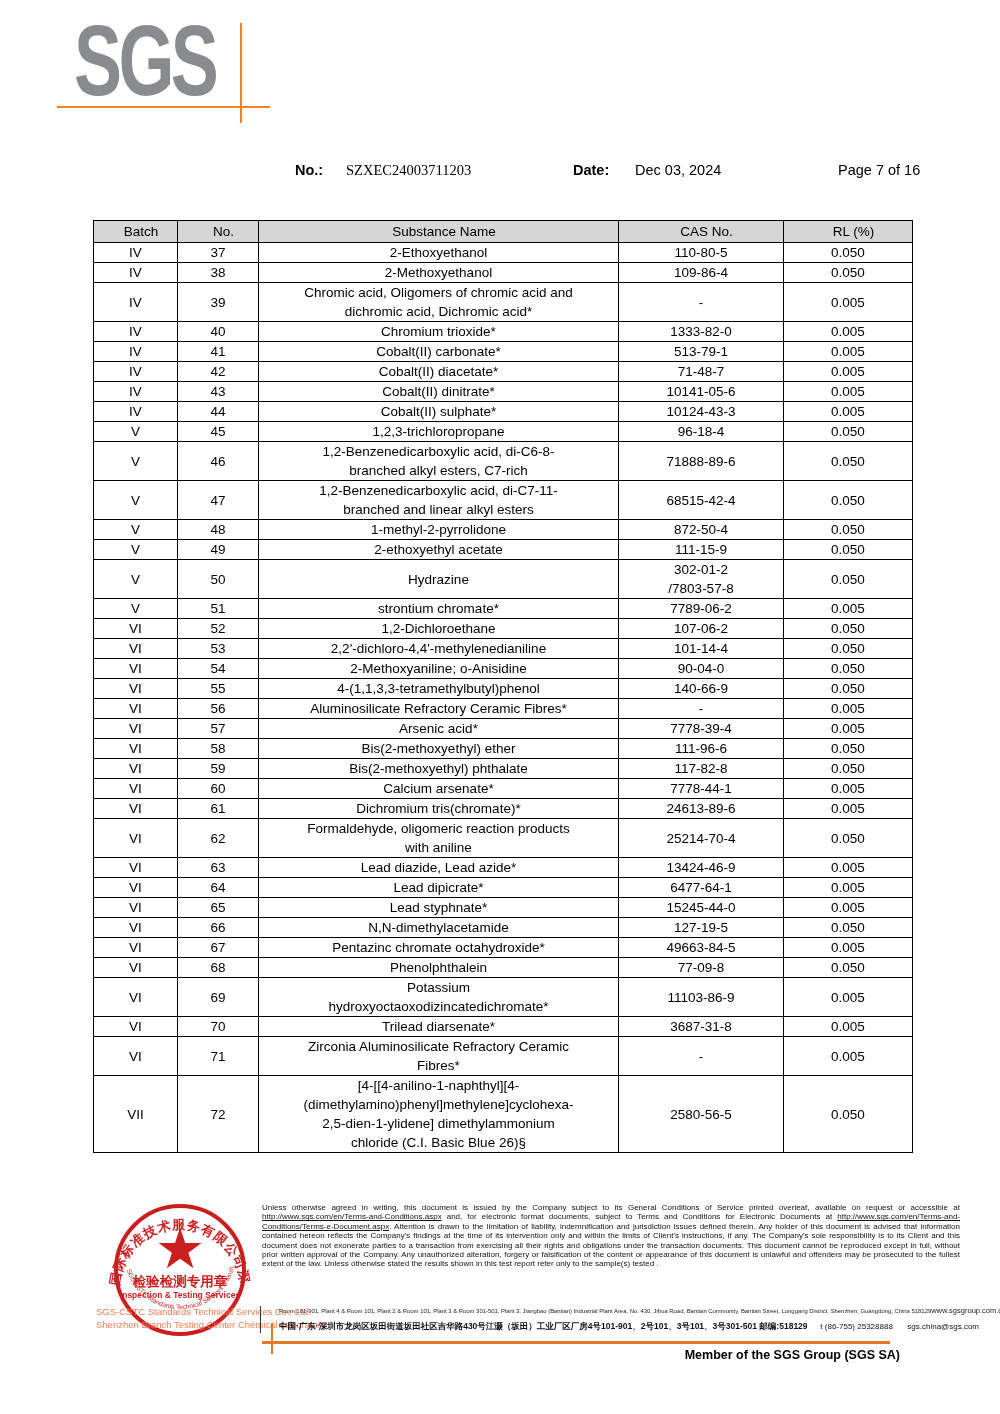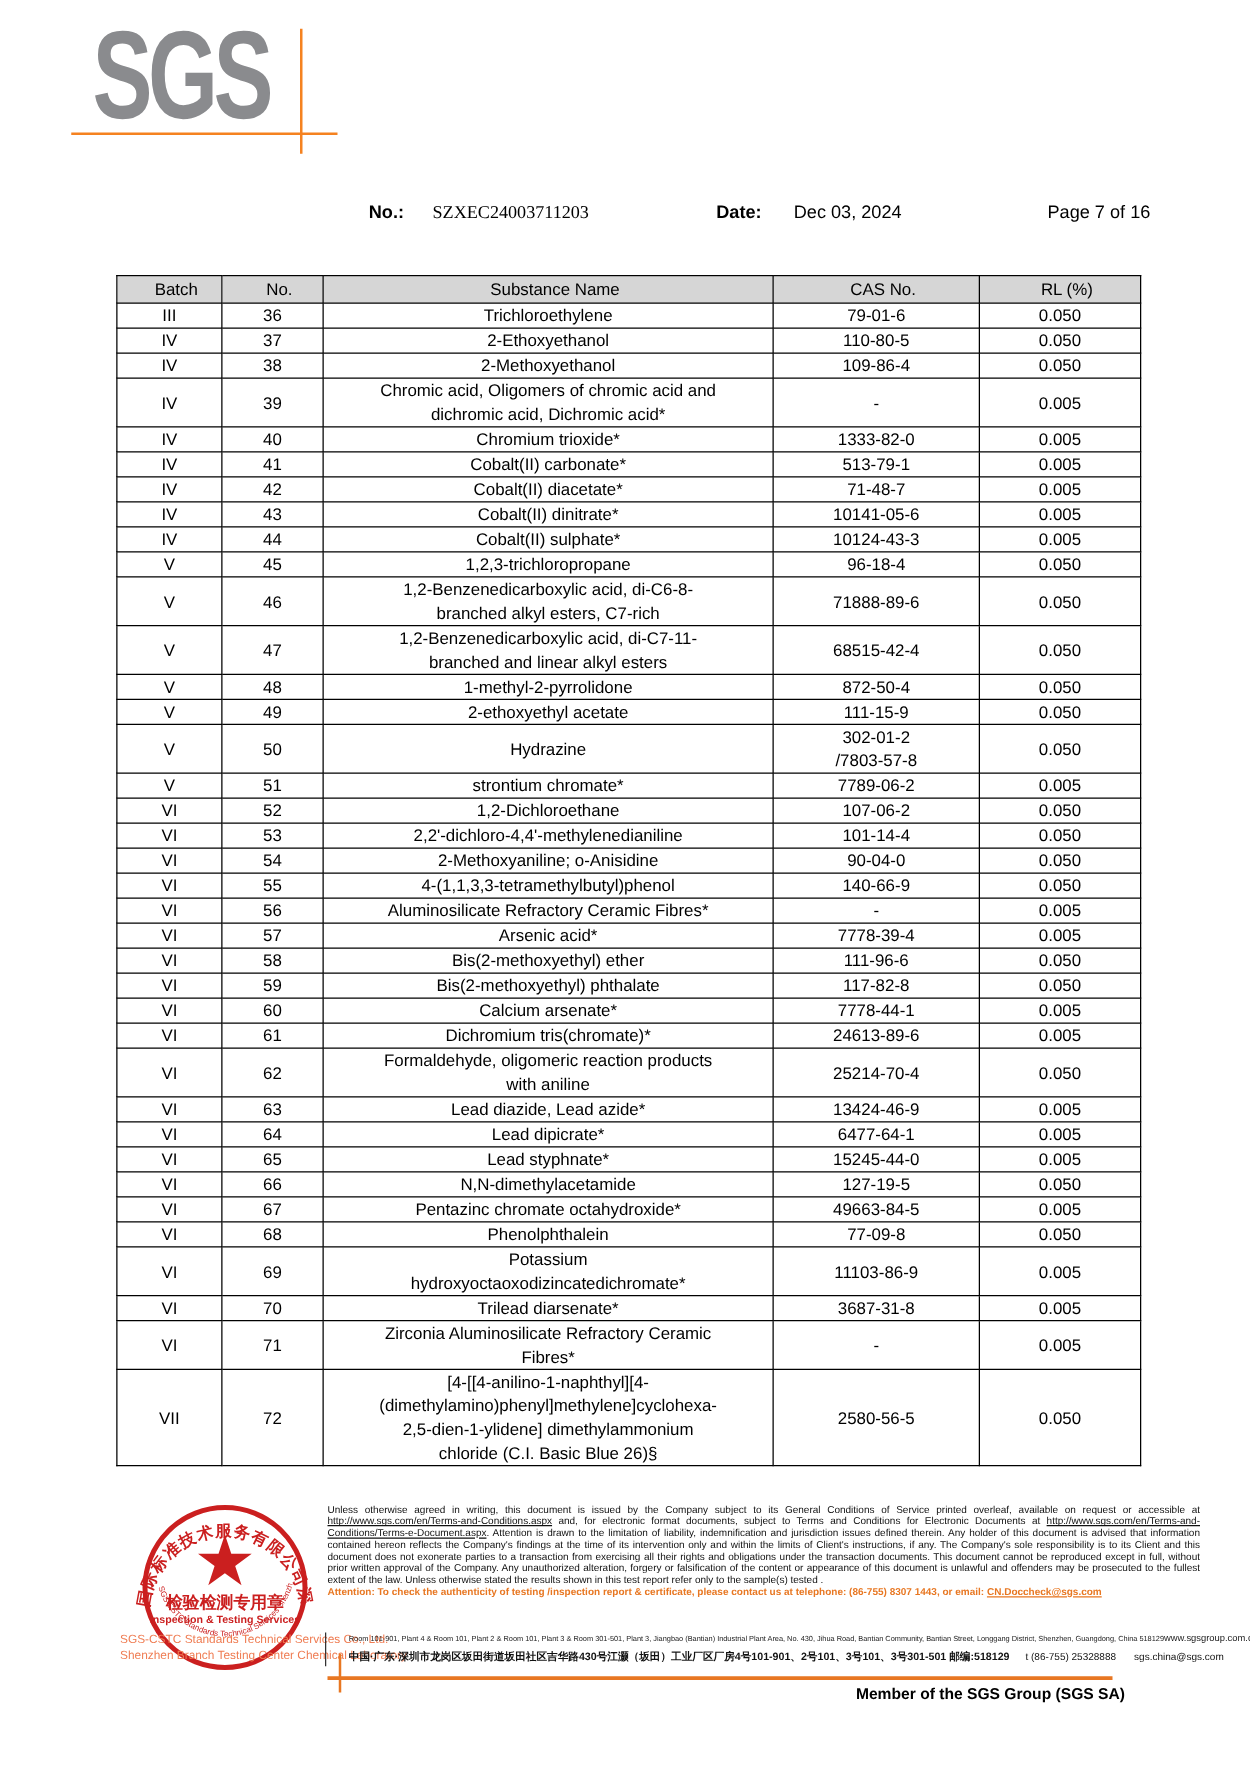--- a/index.html
+++ b/index.html
@@ -84,27 +84,20 @@
       <tr>
         <th>Batch</th>
         <th>No.</th>
         <th>Substance Name</th>
         <th>CAS No.</th>
         <th>RL (%)</th>
       </tr>
     </thead>
     <tbody>
         <tr>
-      <td class="c-batch">III</td>
-      <td class="c-no">36</td>
-      <td class="c-name">Trichloroethylene</td>
-      <td class="c-cas">79-01-6</td>
-      <td class="c-rl">0.050</td>
-    </tr>
-        <tr>
       <td class="c-batch">IV</td>
       <td class="c-no">37</td>
       <td class="c-name">2-Ethoxyethanol</td>
       <td class="c-cas">110-80-5</td>
       <td class="c-rl">0.050</td>
     </tr>
         <tr>
       <td class="c-batch">IV</td>
       <td class="c-no">38</td>
       <td class="c-name">2-Methoxyethanol</td>
@@ -376,21 +369,20 @@
     </text>
     <text x="85" y="70" text-anchor="middle" font-size="56" fill="#cb1f1f">★</text>
     <text x="85" y="88" text-anchor="middle" font-size="13.5" font-weight="bold" fill="#cb1f1f">检验检测专用章</text>
     <text x="85" y="100" text-anchor="middle" font-size="8.5" font-weight="bold" fill="#cb1f1f">Inspection &amp; Testing Services</text>
   </svg>
   <div class="stamp-co stamp-co1">SGS-CSTC Standards Technical Services Co., Ltd.</div>
   <div class="stamp-co stamp-co2">Shenzhen Branch Testing Center Chemical Laboratory</div>
 
   <div class="terms">
     <span>Unless otherwise agreed in writing, this document is issued by the Company subject to its General Conditions of Service printed overleaf, available on request or accessible at </span><span class="lnk">http://www.sgs.com/en/Terms-and-Conditions.aspx</span><span> and, for electronic format documents, subject to Terms and Conditions for Electronic Documents at </span><span class="lnk">http://www.sgs.com/en/Terms-and-Conditions/Terms-e-Document.aspx</span><span>. Attention is drawn to the limitation of liability, indemnification and jurisdiction issues defined therein. Any holder of this document is advised that information contained hereon reflects the Company's findings at the time of its intervention only and within the limits of Client's instructions, if any. The Company's sole responsibility is to its Client and this document does not exonerate parties to a transaction from exercising all their rights and obligations under the transaction documents. This document cannot be reproduced except in full, without prior written approval of the Company. Any unauthorized alteration, forgery or falsification of the content or appearance of this document is unlawful and offenders may be prosecuted to the fullest extent of the law. Unless otherwise stated the results shown in this test report refer only to the sample(s) tested .</span>
-    <div class="attention"><span>Attention: To check the authenticity of testing /inspection report &amp; certificate, please contact us at telephone: (86-755) 8307 1443, or email: </span><span class="lnk">CN.Doccheck@sgs.com</span></div>
   </div>
 
   <div class="addr-block">
     <div class="addr-row">
       <span class="addr-en">Room 101-901, Plant 4 &amp; Room 101, Plant 2 &amp; Room 101, Plant 3 &amp; Room 301-501, Plant 3, Jiangbao (Bantian) Industrial Plant Area, No. 430, Jihua Road, Bantian Community, Bantian Street, Longgang District, Shenzhen, Guangdong, China 518129</span>
       <span class="website">www.sgsgroup.com.cn</span>
     </div>
     <div class="addr-row">
       <span class="addr-cn">中国·广东·深圳市龙岗区坂田街道坂田社区吉华路430号江灏（坂田）工业厂区厂房4号101-901、2号101、3号101、3号301-501 邮编:518129</span>
       <span style="white-space:nowrap;">

